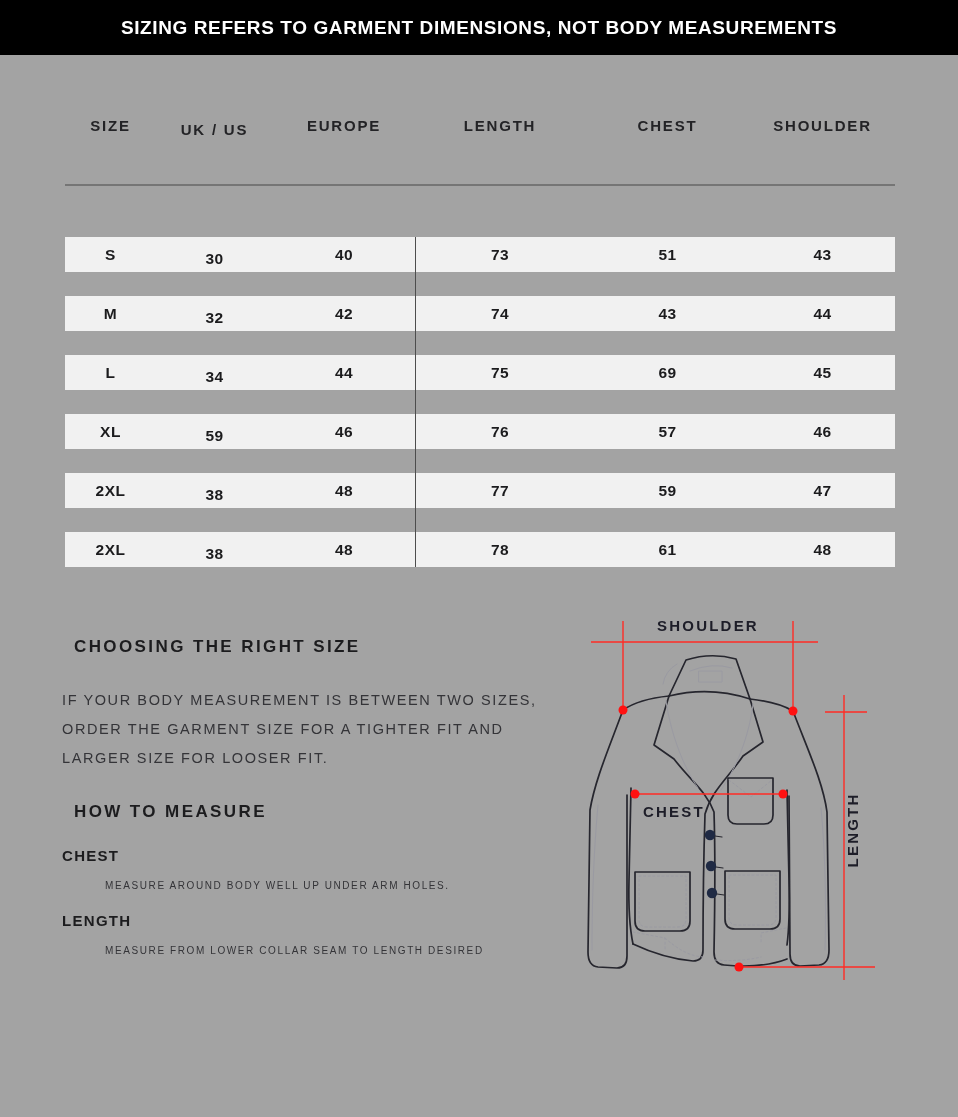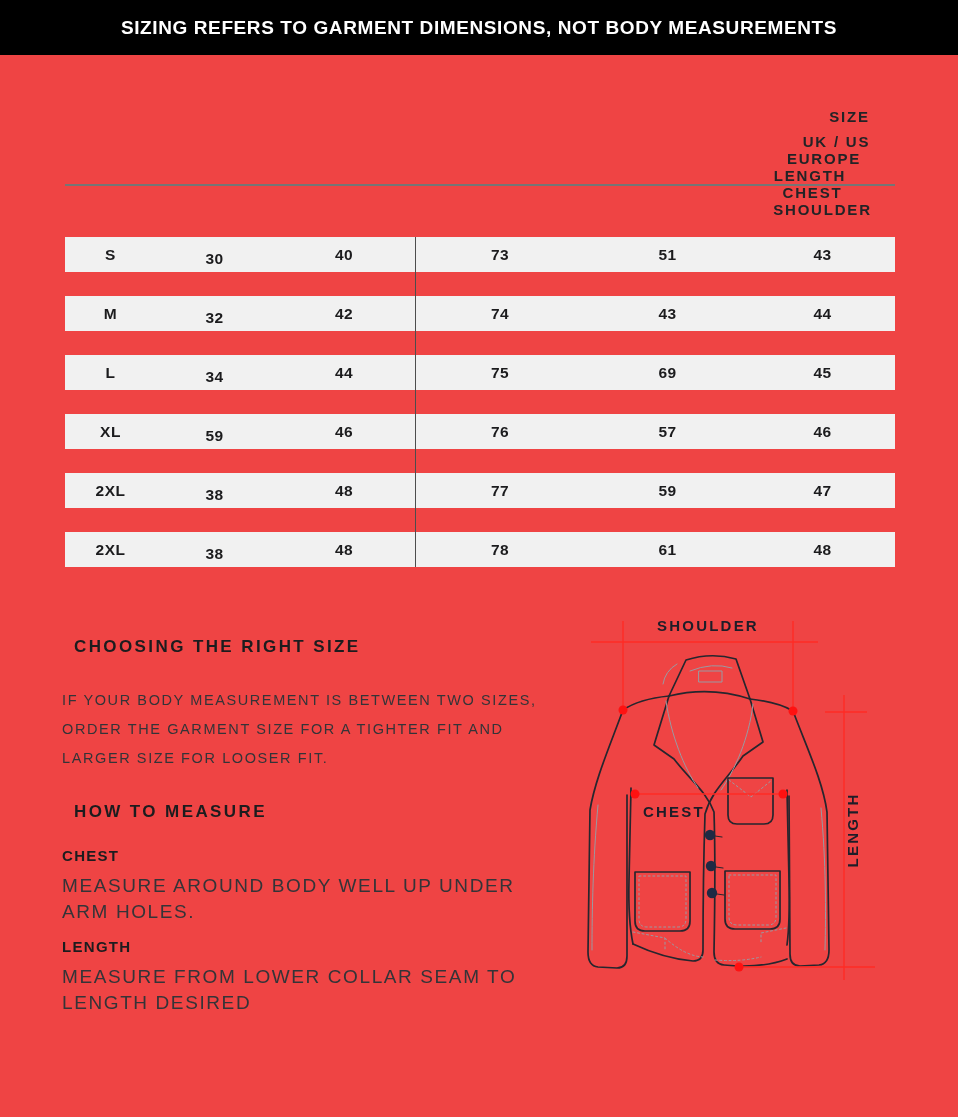--- a/index.html
+++ b/index.html
@@ -1,32 +1,32 @@
 <!DOCTYPE html>
 <html><head>
 <meta charset="utf-8">
 <style>
   * { margin:0; padding:0; box-sizing:border-box; }
   html,body { background:#ffffff; }
   body { font-family:"Liberation Sans", sans-serif; color:#1d1d1f; }
-  .page { position:relative; width:958px; height:1117px; background:#ef4444; overflow:hidden; }
+  .page { position:relative; width:958px; height:1117px; background:#a3a3a3; overflow:hidden; }
 
   
   .banner {
     position:absolute; left:0; top:0; width:958px; height:55px;
     background:#000000; display:flex; align-items:center; justify-content:center;
   }
   .banner span {
     color:#ffffff; font-size:19px; font-weight:800; letter-spacing:.6px; white-space:nowrap;
   }
 
   
   .thead {
     position:absolute; left:65px; top:108px; width:830px; height:34px;
-    display:flex; align-items:flex-end;flex-direction:column;
+    display:flex; align-items:center;
   }
   .tcell { text-align:center; }
   .tcell:nth-child(1){ width:91px; }
   .tcell:nth-child(2){ width:117px;margin-top:8px; }
   .tcell:nth-child(3){ width:142px; }
   .tcell:nth-child(4){ width:170px; }
   .tcell:nth-child(5){ width:165px; }
   .tcell:nth-child(6){ width:145px; }
   .th { font-size:15px; font-weight:700; letter-spacing:1.8px; color:#232326; }
 
@@ -48,21 +48,21 @@
   .section-heading { position:absolute; left:62px; font-size:17px; font-weight:700; letter-spacing:2.4px; color:#1c1c1e;margin-left:12px; }
   .choosing-heading { top:637px; }
   .choosing-body {
     position:absolute; left:62px; top:686px; width:500px;
     font-size:14.5px; font-weight:400; letter-spacing:1.6px; line-height:29px; color:#343438;
   }
   .howto-heading { top:802px; }
   .measure-items { position:absolute; left:62px; top:847px; width:500px; }
   .measure-item { margin-bottom:13px; }
   .sub-label { font-size:15px; font-weight:700; letter-spacing:1.3px; color:#1c1c1e; line-height:18px; margin-bottom:8px; }
-  .sub-text { font-size:19px; font-weight:400; letter-spacing:1.6px; line-height:26px; color:#343438; width:470px; }
+  .sub-text { font-size:10px; font-weight:400; letter-spacing:1.6px; line-height:26px; color:#343438; width:470px;margin-left:43px; }
 
   
   .diagram { position:absolute; left:565px; top:600px; width:393px; height:400px; }
   .ink  { stroke:#26262e; stroke-width:1.7; fill:none; stroke-linecap:round; stroke-linejoin:round; }
   .fine { stroke:#9a9aa2; stroke-width:1; fill:none; stroke-linecap:round; stroke-linejoin:round; }
   .dashed { stroke-dasharray:2 2.6; }
   .btn { fill:#1f2a44; stroke:none; }
   .red-line { stroke:#ff2b25; stroke-width:1.4; fill:none; }
   .red-dot  { fill:#ff1111; stroke:none; }
   .diag-label { font-family:"Liberation Sans", sans-serif; font-size:15px; font-weight:700; letter-spacing:2.2px; fill:#1d1d28; }

